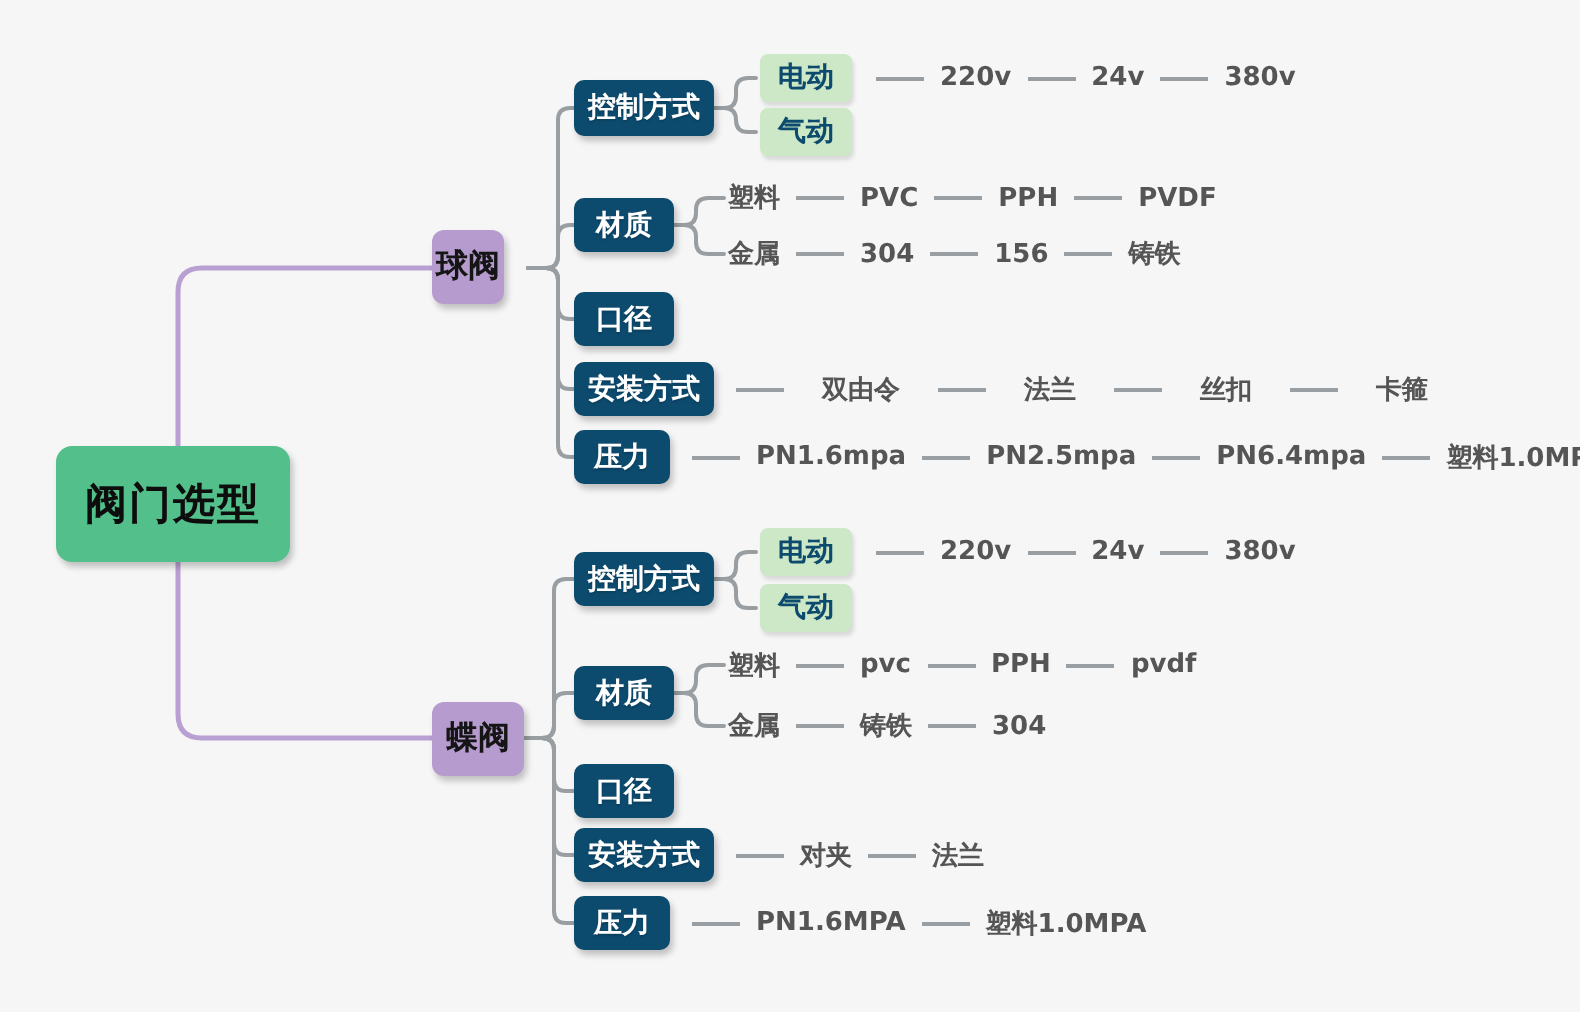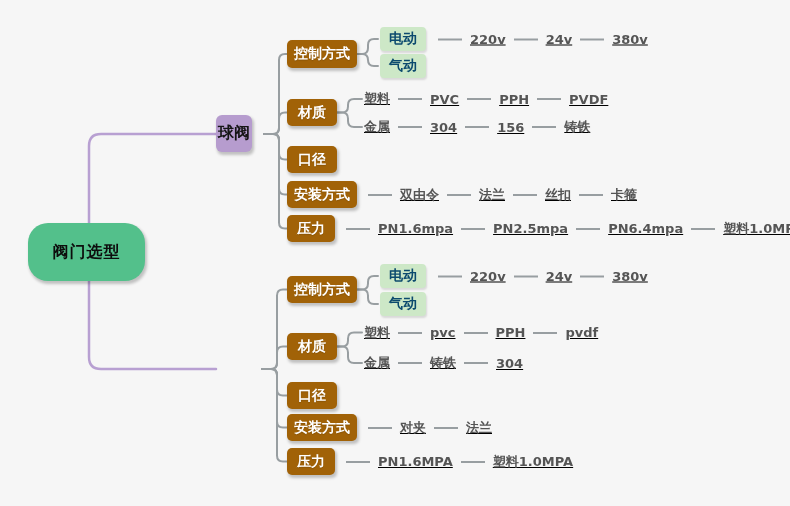--- a/index.html
+++ b/index.html
@@ -8,27 +8,27 @@
     font-family:"DejaVu Sans","Liberation Sans",sans-serif;
   }
   #canvas{position:absolute;left:0;top:0;width:790px;height:506px;}
   svg.wires{position:absolute;left:0;top:0;z-index:1;}
   .box{
     position:absolute;z-index:2;box-sizing:border-box;
     display:flex;align-items:center;justify-content:center;
     font-weight:bold;border-radius:5px;white-space:nowrap;
     box-shadow:1.5px 2.5px 3px rgba(0,0,0,0.22);
   }
-  .root{background:#53c08b;color:#0d0d0d;font-size:16px;border-radius:20px;letter-spacing:1px;}
+  .root{background:#53c08b;color:#0d0d0d;font-size:21px;border-radius:8px;letter-spacing:1px;}
   .branch{background:#b69cce;color:#151515;font-size:16px;border-radius:6px;}
-  .cat{background:#a16207;color:#ffffff;font-size:14px;text-shadow:0 1px 1px rgba(0,0,0,0.15);}
+  .cat{background:#0c4a6e;color:#ffffff;font-size:14px;text-shadow:0 1px 1px rgba(0,0,0,0.15);}
   .leaf{background:#cde8c7;color:#0c4a6e;font-size:14px;border-radius:4px;box-shadow:1px 2px 2px rgba(0,0,0,0.12);}
   .row{
     position:absolute;z-index:2;display:flex;align-items:center;
-    transform:translateY(-50%);white-space:nowrap;text-decoration:underline;
+    transform:translateY(-50%);white-space:nowrap;
   }
   .t{font-weight:bold;font-size:13px;color:#555555;}
   .dash{width:24px;height:2px;background:#989ea1;margin:0 8px;flex:0 0 auto;}
 </style>
 </head>
 <body>
 
 <div id="canvas">
 
   <svg class="wires" width="790" height="506" viewBox="0 0 790 506">
@@ -56,20 +56,21 @@
       <path d="M 357,289.5 L 362,289.5 Q 368,289.5 368,283.5 L 368,282 Q 368,276 374,276 L 378,276"></path>
       <path d="M 357,289.5 L 362,289.5 Q 368,289.5 368,295.5 L 368,298 Q 368,304 374,304 L 378,304"></path>
       <path d="M 337,346.5 L 342,346.5 Q 348,346.5 348,340.5 L 348,338.5 Q 348,332.5 354,332.5 L 362,332.5"></path>
       <path d="M 337,346.5 L 342,346.5 Q 348,346.5 348,352.5 L 348,357 Q 348,363 354,363 L 362,363"></path>
     </g>
   </svg>
 
   <div class="box root" style="left:28px;top:223px;width:117px;height:58px;">阀门选型</div>
 
   <div class="box branch" style="left:216px;top:115px;width:36px;height:37px;">球阀</div>
+  <div class="box branch" style="left:216px;top:351px;width:46px;height:37px;">蝶阀</div>
 
   <div class="box cat" style="left:287px;top:40px;width:70px;height:28px;">控制方式</div>
   <div class="box cat" style="left:287px;top:99px;width:50px;height:27px;">材质</div>
   <div class="box cat" style="left:287px;top:146px;width:50px;height:27px;">口径</div>
   <div class="box cat" style="left:287px;top:181px;width:70px;height:27px;">安装方式</div>
   <div class="box cat" style="left:287px;top:215px;width:48px;height:27px;">压力</div>
 
   <div class="box leaf" style="left:380px;top:27px;width:46px;height:24px;">电动</div>
   <div class="box leaf" style="left:380px;top:54px;width:46px;height:24px;">气动</div>
 
@@ -94,21 +95,21 @@
   <div class="row" style="left:364px;top:127px;">
     <span class="t">金属</span>
     <span class="dash"></span>
     <span class="t">304</span>
     <span class="dash"></span>
     <span class="t">156</span>
     <span class="dash"></span>
     <span class="t">铸铁</span>
   </div>
 
-  <div class="row" style="left:360px;top:194.5px;">
+  <div class="row" style="left:360px;top:194.5px;gap:11px;">
     <span class="dash"></span>
     <span class="t">双由令</span>
     <span class="dash"></span>
     <span class="t">法兰</span>
     <span class="dash"></span>
     <span class="t">丝扣</span>
     <span class="dash"></span>
     <span class="t">卡箍</span>
   </div>
 

